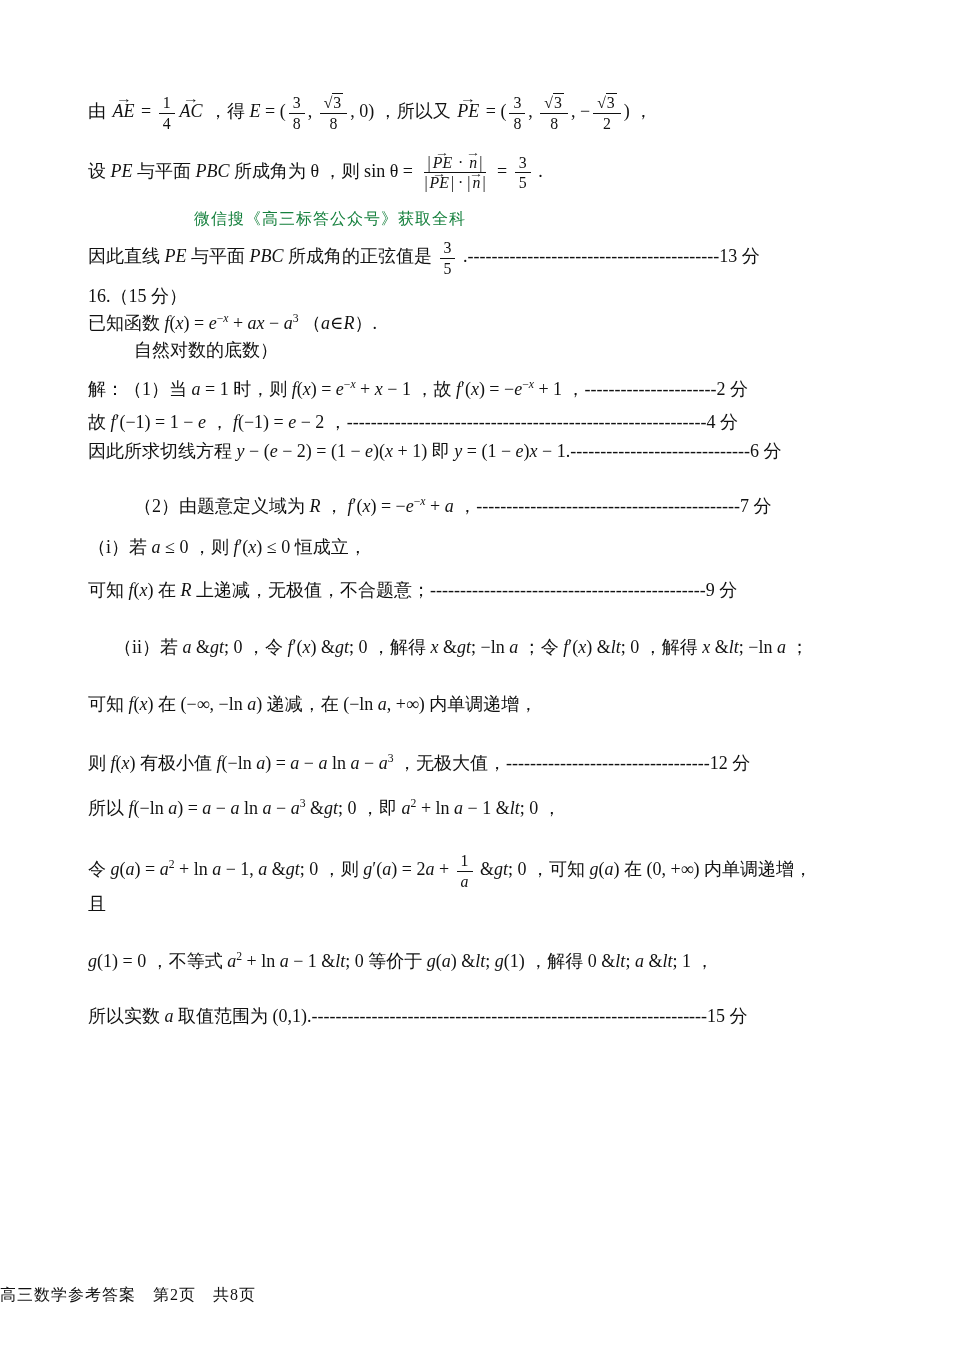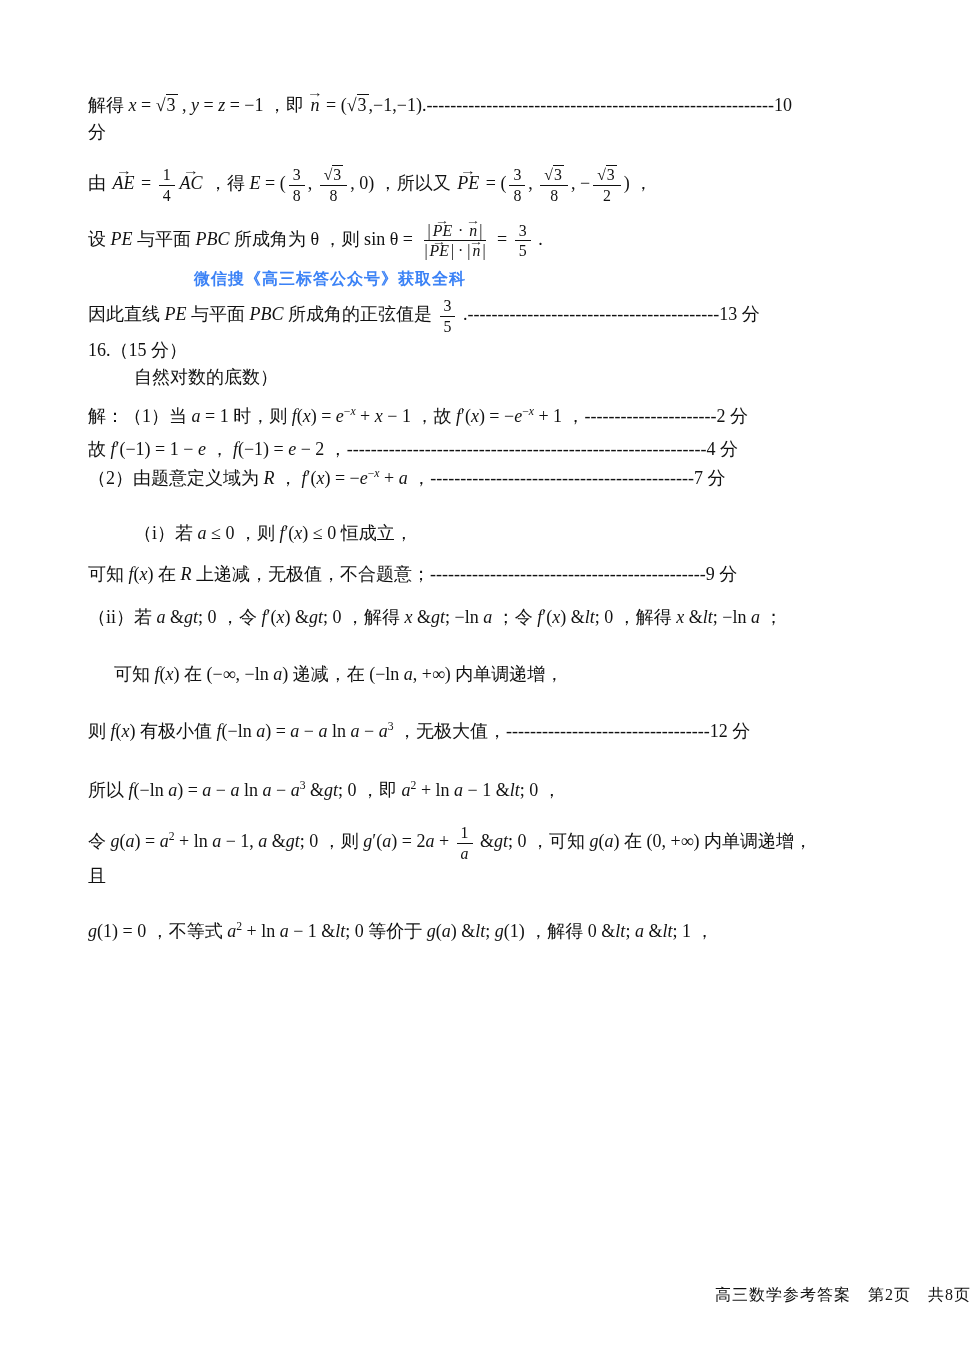--- a/index.html
+++ b/index.html
@@ -36,26 +36,25 @@
   .doc>.line:nth-child(16){margin-bottom:18px}
   .doc>.line:nth-child(17){margin-bottom:28px}
   .doc>.line:nth-child(18){margin-bottom:30px}
   .doc>.line:nth-child(19){margin-bottom:28px}
   .doc>.line:nth-child(20){margin-bottom:24px}
   .doc>.line:nth-child(21){margin-bottom:26px;padding-left:26px}
   .doc>.line:nth-child(22){margin-bottom:30px}
   .doc>.line:nth-child(23){margin-bottom:0}
 
   .line.watermark{
-    color:#3b82f6;
+    color:#15803d;
     font-size:16px;
     padding-left:106px;
     font-family:"Liberation Sans","DejaVu Sans",sans-serif;
     letter-spacing:1px;
-    font-weight:bold;
   }
 
   
   i{font-style:italic;}
   sup{font-size:65%;line-height:0;}
   .frac{
     display:inline-flex;flex-direction:column;align-items:center;
     vertical-align:middle;text-align:center;
     font-size:88%;line-height:1.25;margin:0 3px;
   }
@@ -66,30 +65,29 @@
     content:"→";
     position:absolute;left:50%;top:-0.62em;
     transform:translateX(-50%) scaleX(1.3);
     font-size:0.7em;font-style:normal;
   }
   .sqrt{white-space:nowrap;}
   .sqrt>.rad{border-top:1.2px solid currentColor;padding:0 2px 0 1px;}
 
   .footer{
     position:absolute;left:0;right:0;bottom:62px;
-    text-align:right;font-size:16px;color:#111;
+    text-align:left;font-size:16px;color:#111;
     letter-spacing:1px;
   }
 </style>
 </head>
 <body>
 
 <div class="page">
   <div class="doc">
-      <div class="line">解得 <i>x</i> = <span class="sqrt">√<span class="rad">3</span></span> , <i>y</i> = <i>z</i> = −1 ，即 <span class="vec"><i>n</i></span> = (<span class="sqrt">√<span class="rad">3</span></span>,−1,−1).----------------------------------------------------------10 分</div>
       <div class="line">由 <span class="vec"><i>AE</i></span> = <span class="frac">
           <span class="num">1</span>
           <span class="den">4</span>
         </span><span class="vec"><i>AC</i></span> ，得 <i>E</i> = (<span class="frac">
           <span class="num">3</span>
           <span class="den">8</span>
         </span>, <span class="frac">
           <span class="num"><span class="sqrt">√<span class="rad">3</span></span></span>
           <span class="den">8</span>
         </span>, 0) ，所以又 <span class="vec"><i>PE</i></span> = (<span class="frac">
@@ -108,30 +106,33 @@
         </span> = <span class="frac">
           <span class="num">3</span>
           <span class="den">5</span>
         </span> .</div>
       <div class="line watermark">微信搜《高三标答公众号》获取全科</div>
       <div class="line">因此直线 <i>PE</i> 与平面 <i>PBC</i> 所成角的正弦值是 <span class="frac">
           <span class="num">3</span>
           <span class="den">5</span>
         </span> .------------------------------------------13 分</div>
       <div class="line">16.（15 分）</div>
+      <div class="line">已知函数 <i>f</i>(<i>x</i>) = <i>e</i><sup>−<i>x</i></sup> + <i>ax</i> − <i>a</i><sup>3</sup> （<i>a</i>∈<i>R</i>）.</div>
       <div class="line">自然对数的底数）</div>
       <div class="line">解：（1）当 <i>a</i> = 1 时，则 <i>f</i>(<i>x</i>) = <i>e</i><sup>−<i>x</i></sup> + <i>x</i> − 1 ，故 <i>f</i>′(<i>x</i>) = −<i>e</i><sup>−<i>x</i></sup> + 1 ，----------------------2 分</div>
       <div class="line">故 <i>f</i>′(−1) = 1 − <i>e</i> ， <i>f</i>(−1) = <i>e</i> − 2 ，------------------------------------------------------------4 分</div>
+      <div class="line">因此所求切线方程 <i>y</i> − (<i>e</i> − 2) = (1 − <i>e</i>)(<i>x</i> + 1) 即 <i>y</i> = (1 − <i>e</i>)<i>x</i> − 1.------------------------------6 分</div>
       <div class="line">（2）由题意定义域为 <i>R</i> ， <i>f</i>′(<i>x</i>) = −<i>e</i><sup>−<i>x</i></sup> + <i>a</i> ，--------------------------------------------7 分</div>
       <div class="line">（i）若 <i>a</i> ≤ 0 ，则 <i>f</i>′(<i>x</i>) ≤ 0 恒成立，</div>
       <div class="line">可知 <i>f</i>(<i>x</i>) 在 <i>R</i> 上递减，无极值，不合题意；----------------------------------------------9 分</div>
       <div class="line">（ii）若 <i>a</i> &amp;<i>gt</i>; 0 ，令 <i>f</i>′(<i>x</i>) &amp;<i>gt</i>; 0 ，解得 <i>x</i> &amp;<i>gt</i>; −ln <i>a</i> ；令 <i>f</i>′(<i>x</i>) &amp;<i>lt</i>; 0 ，解得 <i>x</i> &amp;<i>lt</i>; −ln <i>a</i> ；</div>
       <div class="line">可知 <i>f</i>(<i>x</i>) 在 (−∞, −ln <i>a</i>) 递减，在 (−ln <i>a</i>, +∞) 内单调递增，</div>
       <div class="line">则 <i>f</i>(<i>x</i>) 有极小值 <i>f</i>(−ln <i>a</i>) = <i>a</i> − <i>a</i> ln <i>a</i> − <i>a</i><sup>3</sup> ，无极大值，----------------------------------12 分</div>
       <div class="line">所以 <i>f</i>(−ln <i>a</i>) = <i>a</i> − <i>a</i> ln <i>a</i> − <i>a</i><sup>3</sup> &amp;<i>gt</i>; 0 ，即 <i>a</i><sup>2</sup> + ln <i>a</i> − 1 &amp;<i>lt</i>; 0 ，</div>
       <div class="line">令 <i>g</i>(<i>a</i>) = <i>a</i><sup>2</sup> + ln <i>a</i> − 1, <i>a</i> &amp;<i>gt</i>; 0 ，则 <i>g</i>′(<i>a</i>) = 2<i>a</i> + <span class="frac">
           <span class="num">1</span>
           <span class="den"><i>a</i></span>
         </span> &amp;<i>gt</i>; 0 ，可知 <i>g</i>(<i>a</i>) 在 (0, +∞) 内单调递增，且</div>
       <div class="line"><i>g</i>(1) = 0 ，不等式 <i>a</i><sup>2</sup> + ln <i>a</i> − 1 &amp;<i>lt</i>; 0 等价于 <i>g</i>(<i>a</i>) &amp;<i>lt</i>; <i>g</i>(1) ，解得 0 &amp;<i>lt</i>; <i>a</i> &amp;<i>lt</i>; 1 ，</div>
+      <div class="line">所以实数 <i>a</i> 取值范围为 (0,1).------------------------------------------------------------------15 分</div>
     </div>
   <div class="footer">高三数学参考答案　第2页　共8页</div>
 </div>
 
 </body></html>

